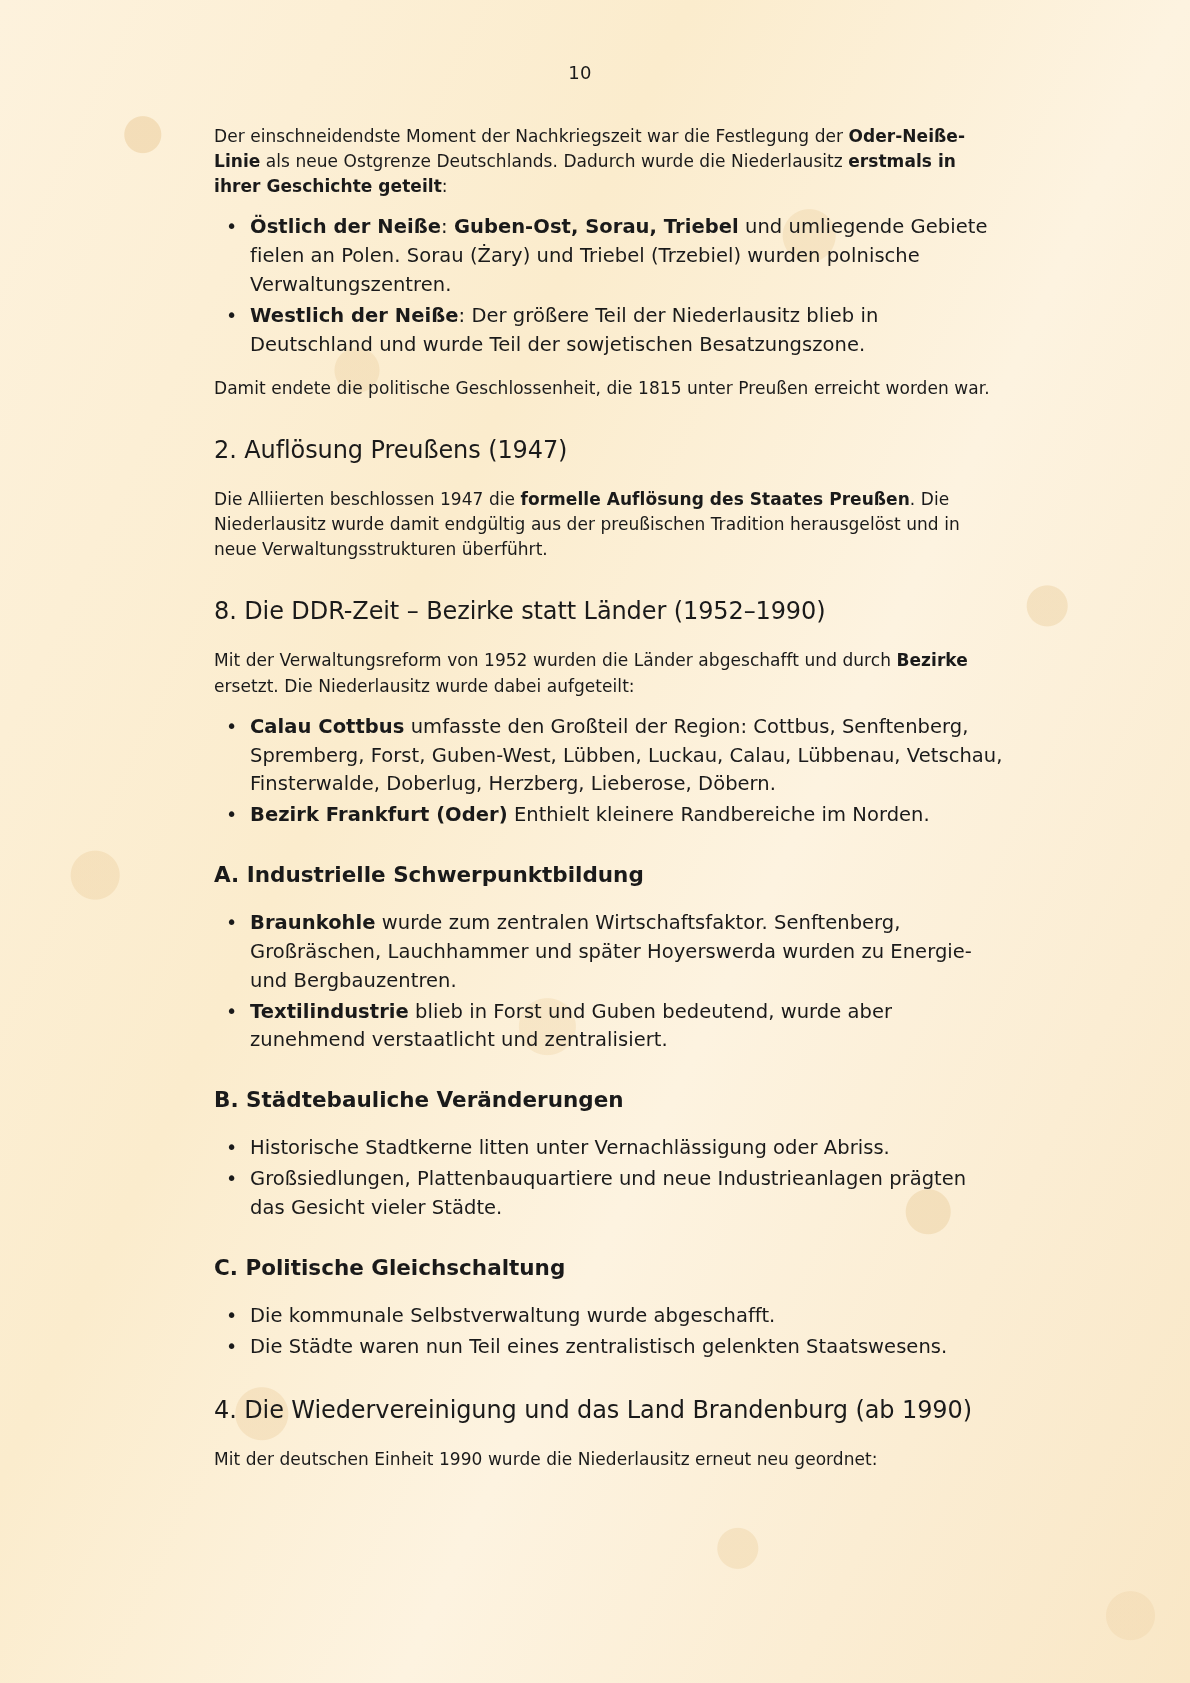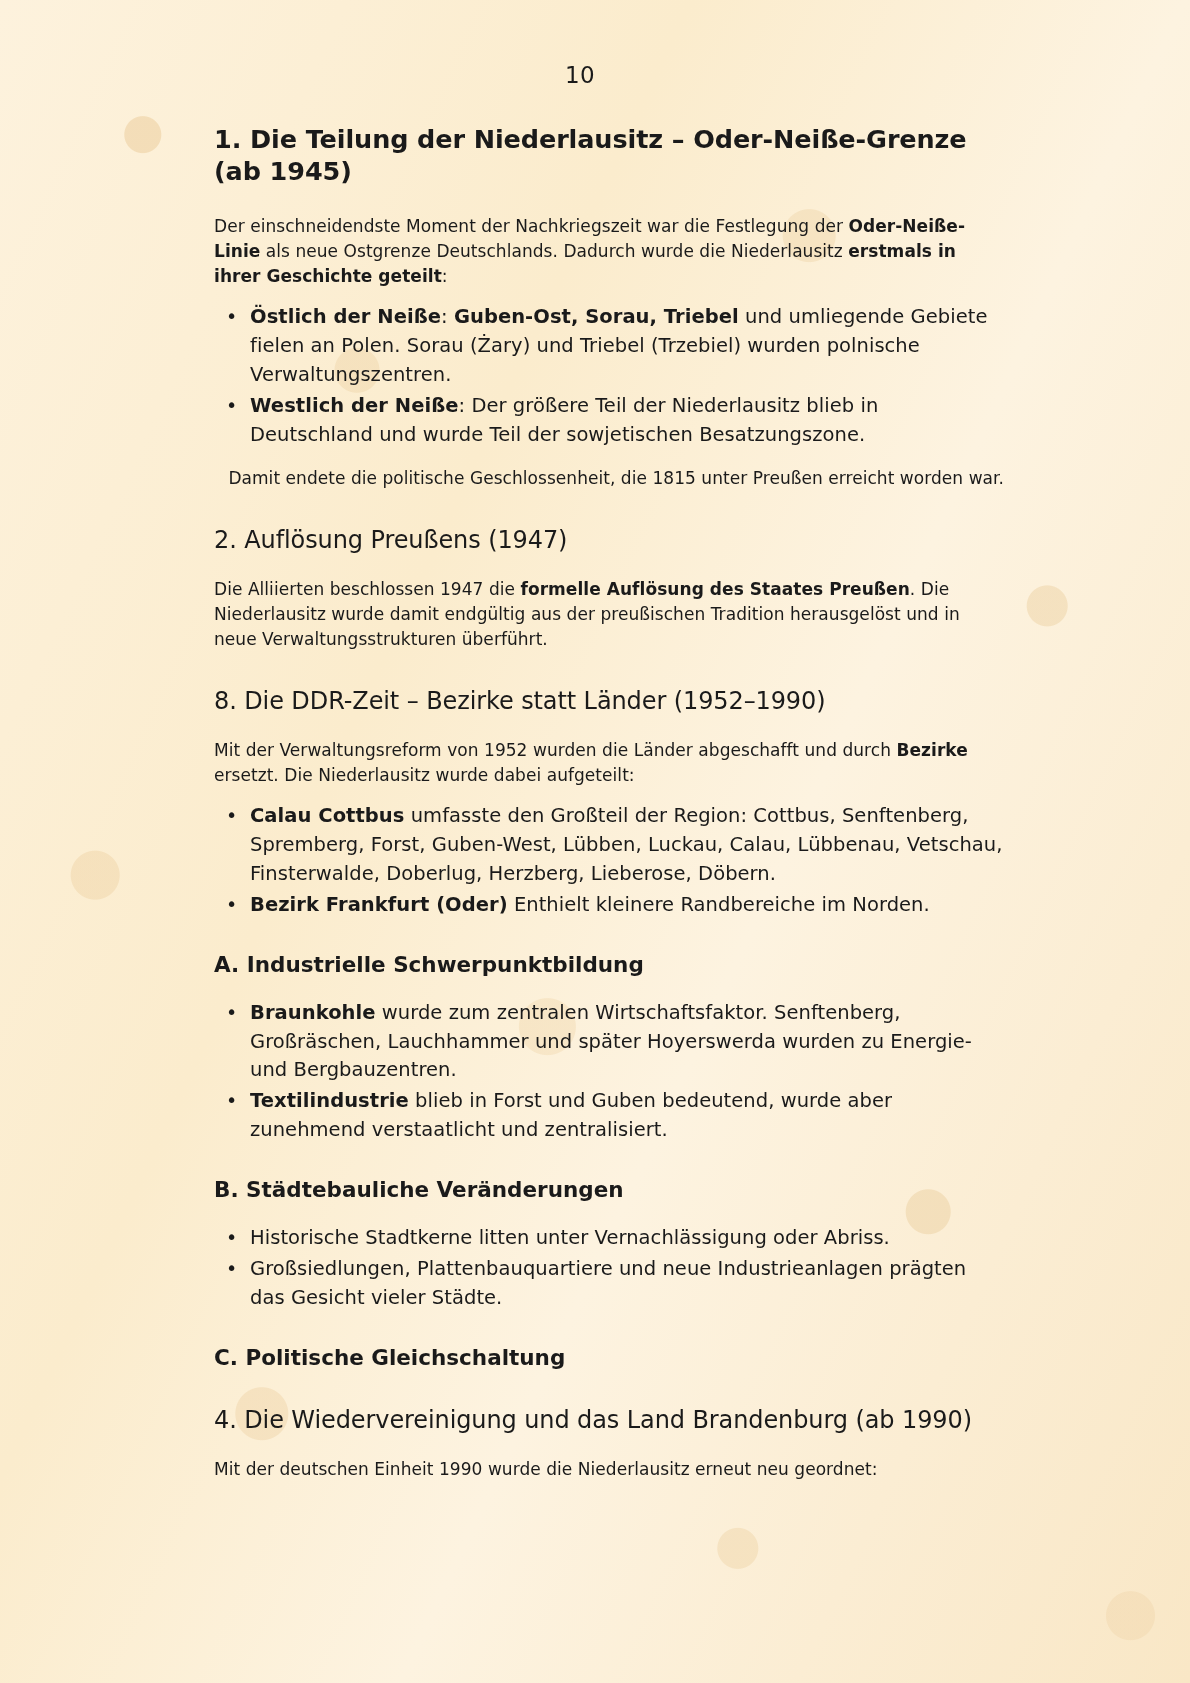--- a/index.html
+++ b/index.html
@@ -32,21 +32,21 @@
     width: 1190px;
     height: 1683px;
     box-sizing: border-box;
   }
   .page-number {
     position: absolute;
     top: 62px;
     left: 0;
     width: 1160px;
     text-align: center;
-    font-size: 23px;
+    font-size: 18px;
     color: #1a1a1a;
     letter-spacing: 0.3px;
   }
   .content {
     position: absolute;
     top: 124px;
     left: 214px;
     width: 790px;
   }
   h1.sec-title {
@@ -91,34 +91,32 @@
   ul.bullets li::before {
     content: "•";
     position: absolute;
     left: 12px;
     top: -1px;
     font-size: 19px;
     color: #1a1a1a;
   }
   .indent {
     margin-left: 0;
-    text-align: right;
   }
   b { font-weight: bold; }
 </style>
 </head>
 <body>
 
 <div class="page">
 
   <div class="page-number">10</div>
 
   <div class="content">
 
-    <h1 class="sec-title">1. Die Teilung der Niederlausitz – Oder-Neiße-Grenze (ab 1945)</h1>
     <p class="para">Der einschneidendste Moment der Nachkriegszeit war die Festlegung der <b>Oder-Neiße-Linie</b> als neue Ostgrenze Deutschlands. Dadurch wurde die Niederlausitz <b>erstmals in ihrer Geschichte geteilt</b>:</p>
     <ul class="bullets">
       <li><b>Östlich der Neiße</b>: <b>Guben-Ost, Sorau, Triebel</b> und umliegende Gebiete fielen an Polen. Sorau (Żary) und Triebel (Trzebiel) wurden polnische Verwaltungszentren.</li>
       <li><b>Westlich der Neiße</b>: Der größere Teil der Niederlausitz blieb in Deutschland und wurde Teil der sowjetischen Besatzungszone.</li>
     </ul>
     <p class="para indent">Damit endete die politische Geschlossenheit, die 1815 unter Preußen erreicht worden war.</p>
 
     <h2 class="sec-title">2. Auflösung Preußens (1947)</h2>
     <p class="para">Die Alliierten beschlossen 1947 die <b>formelle Auflösung des Staates Preußen</b>. Die Niederlausitz wurde damit endgültig aus der preußischen Tradition herausgelöst und in neue Verwaltungsstrukturen überführt.</p>
 
@@ -135,18 +133,22 @@
       <li><b>Textilindustrie</b> blieb in Forst und Guben bedeutend, wurde aber zunehmend verstaatlicht und zentralisiert.</li>
     </ul>
 
     <h3 class="sub-title">B. Städtebauliche Veränderungen</h3>
     <ul class="bullets">
       <li>Historische Stadtkerne litten unter Vernachlässigung oder Abriss.</li>
       <li>Großsiedlungen, Plattenbauquartiere und neue Industrieanlagen prägten das Gesicht vieler Städte.</li>
     </ul>
 
     <h3 class="sub-title">C. Politische Gleichschaltung</h3>
+    <ul class="bullets">
+      <li>Die kommunale Selbstverwaltung wurde abgeschafft.</li>
+      <li>Die Städte waren nun Teil eines zentralistisch gelenkten Staatswesens.</li>
+    </ul>
 
     <h2 class="sec-title">4. Die Wiedervereinigung und das Land Brandenburg (ab 1990)</h2>
     <p class="para">Mit der deutschen Einheit 1990 wurde die Niederlausitz erneut neu geordnet:</p>
 
   </div>
 </div>
 
 </body></html>

